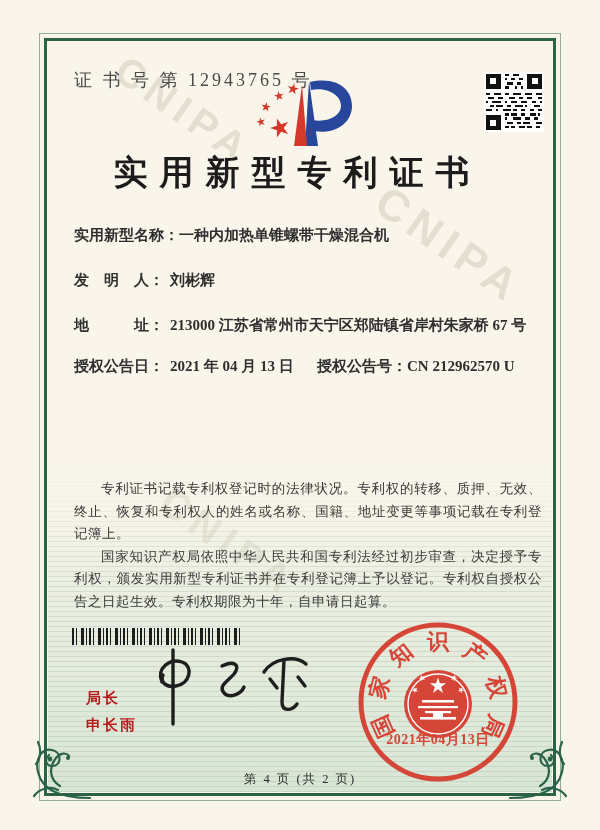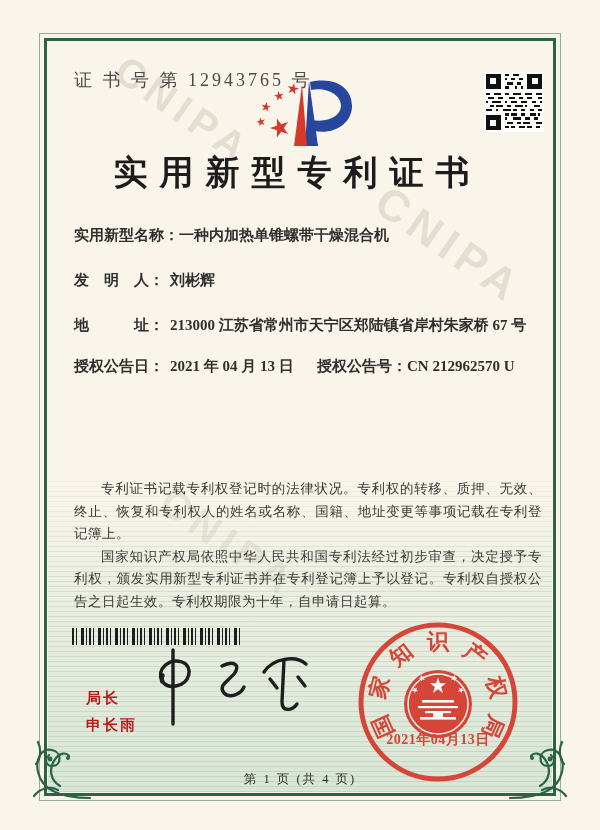--- a/index.html
+++ b/index.html
@@ -191,14 +191,14 @@
     <g fill="none" stroke="#2a6348" stroke-width="2.2" stroke-linecap="round">
       <path d="M64,64 C34,64 16,56 12,38 C9,24 16,14 26,16 C36,18 36,32 26,32 C20,32 18,25 23,21"></path>
       <path d="M34,52 C24,46 22,34 30,24 C34,19 40,18 43,22"></path>
       <path d="M8,62 C14,54 24,52 32,56"></path>
       <path d="M12,8 C16,16 14,26 10,30"></path>
     </g>
     <circle cx="24" cy="25" r="2.4" fill="#2a6348"></circle>
     <circle cx="42" cy="24" r="2" fill="#2a6348"></circle>
   </svg>
 
-  <div class="footer">第 1 页 (共 4 页)</div>
+  <div class="footer">第 4 页 (共 2 页)</div>
 </div>
 
 </body></html>

